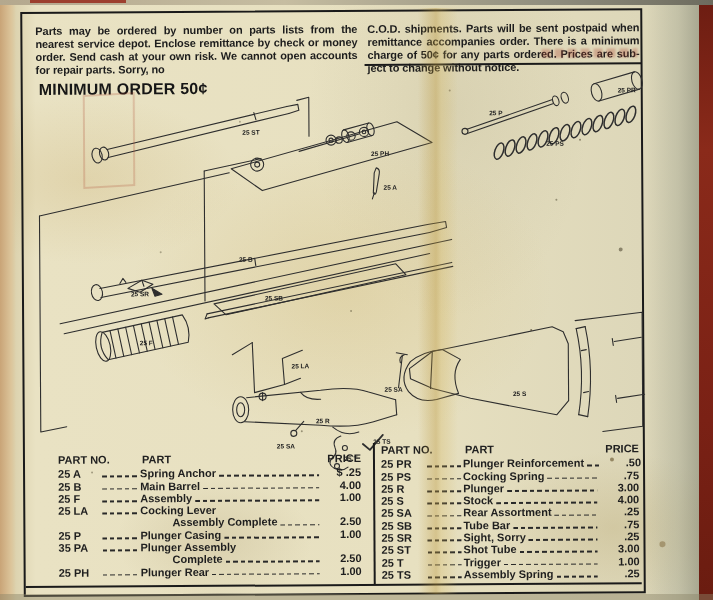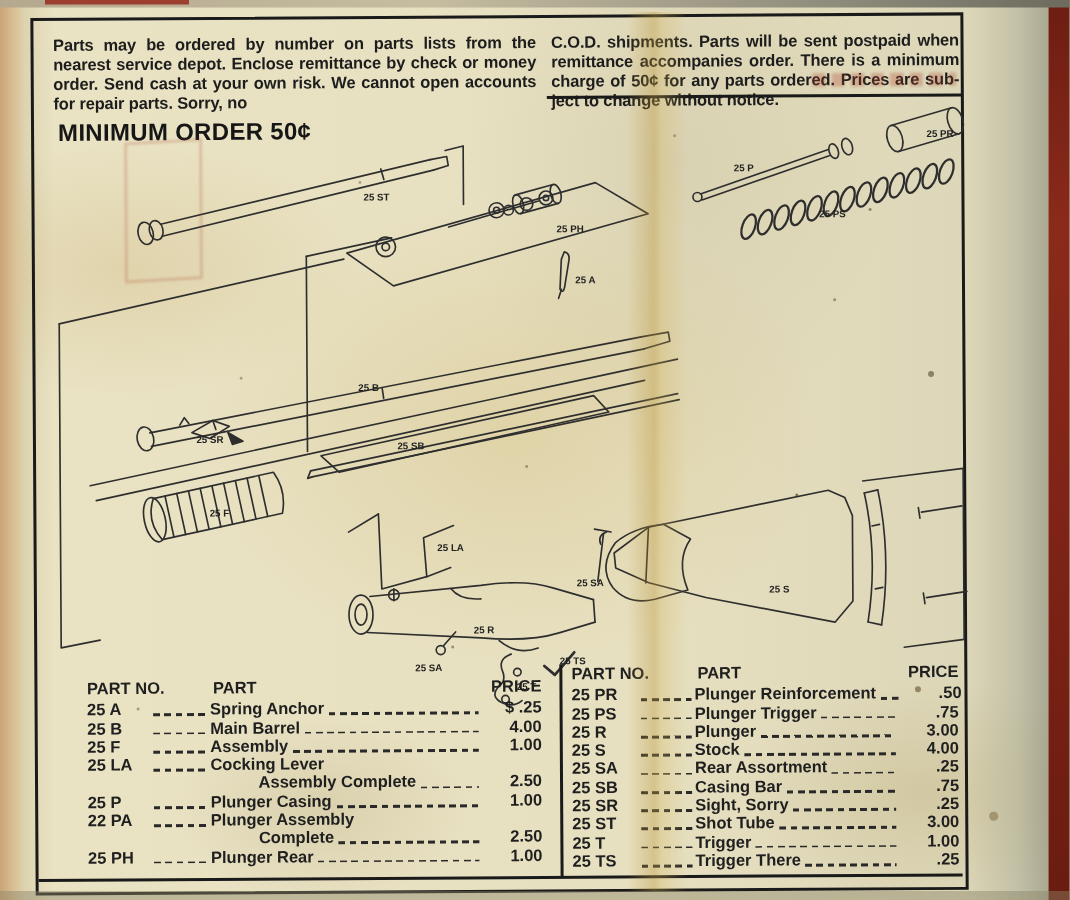--- a/index.html
+++ b/index.html
@@ -279,21 +279,21 @@
 
           <div class="prow">
             <span class="pno">25 P</span>
             <span class="lead l1"></span>
             <span class="pname">Plunger Casing</span>
             <span class="lead l2"></span>
             <span class="pprice">1.00</span>
           </div>
 
           <div class="prow">
-            <span class="pno">22 PA</span>
+            <span class="pno">35 PA</span>
             <span class="lead l1"></span>
             <span class="pname">Plunger Assembly</span>
 
           </div>
 
           <div class="prow indent">
 
             <span class="pname">Complete</span>
             <span class="lead l2"></span>
             <span class="pprice">2.50</span>
@@ -322,21 +322,21 @@
             <span class="pno">25 PR</span>
             <span class="lead l1"></span>
             <span class="pname">Plunger Reinforcement</span>
             <span class="lead l2"></span>
             <span class="pprice">.50</span>
           </div>
 
           <div class="prow">
             <span class="pno">25 PS</span>
             <span class="lead l1"></span>
-            <span class="pname">Plunger Trigger</span>
+            <span class="pname">Cocking Spring</span>
             <span class="lead l2"></span>
             <span class="pprice">.75</span>
           </div>
 
           <div class="prow">
             <span class="pno">25 R</span>
             <span class="lead l1"></span>
             <span class="pname">Plunger</span>
             <span class="lead l2"></span>
             <span class="pprice">3.00</span>
@@ -354,21 +354,21 @@
             <span class="pno">25 SA</span>
             <span class="lead l1"></span>
             <span class="pname">Rear Assortment</span>
             <span class="lead l2"></span>
             <span class="pprice">.25</span>
           </div>
 
           <div class="prow">
             <span class="pno">25 SB</span>
             <span class="lead l1"></span>
-            <span class="pname">Casing Bar</span>
+            <span class="pname">Tube Bar</span>
             <span class="lead l2"></span>
             <span class="pprice">.75</span>
           </div>
 
           <div class="prow">
             <span class="pno">25 SR</span>
             <span class="lead l1"></span>
             <span class="pname">Sight, Sorry</span>
             <span class="lead l2"></span>
             <span class="pprice">.25</span>
@@ -386,21 +386,21 @@
             <span class="pno">25 T</span>
             <span class="lead l1"></span>
             <span class="pname">Trigger</span>
             <span class="lead l2"></span>
             <span class="pprice">1.00</span>
           </div>
 
           <div class="prow">
             <span class="pno">25 TS</span>
             <span class="lead l1"></span>
-            <span class="pname">Trigger There</span>
+            <span class="pname">Assembly Spring</span>
             <span class="lead l2"></span>
             <span class="pprice">.25</span>
           </div>
         </div>
     </div>
 
     <div class="rule-above-bottom"></div>
 
     <div class="ghost-box"></div>
     <div class="ghost-text"></div>

